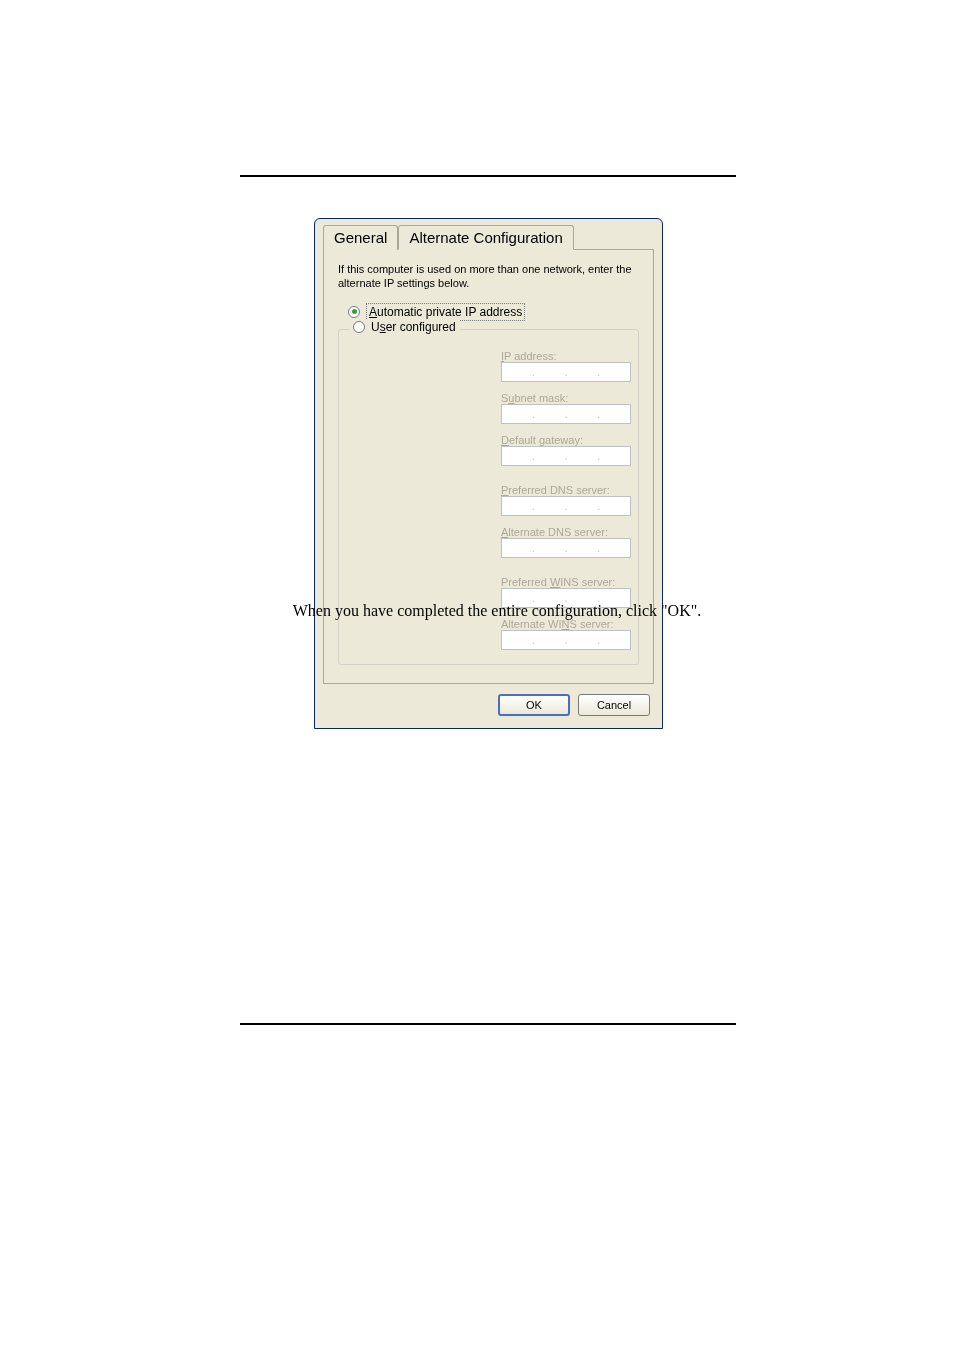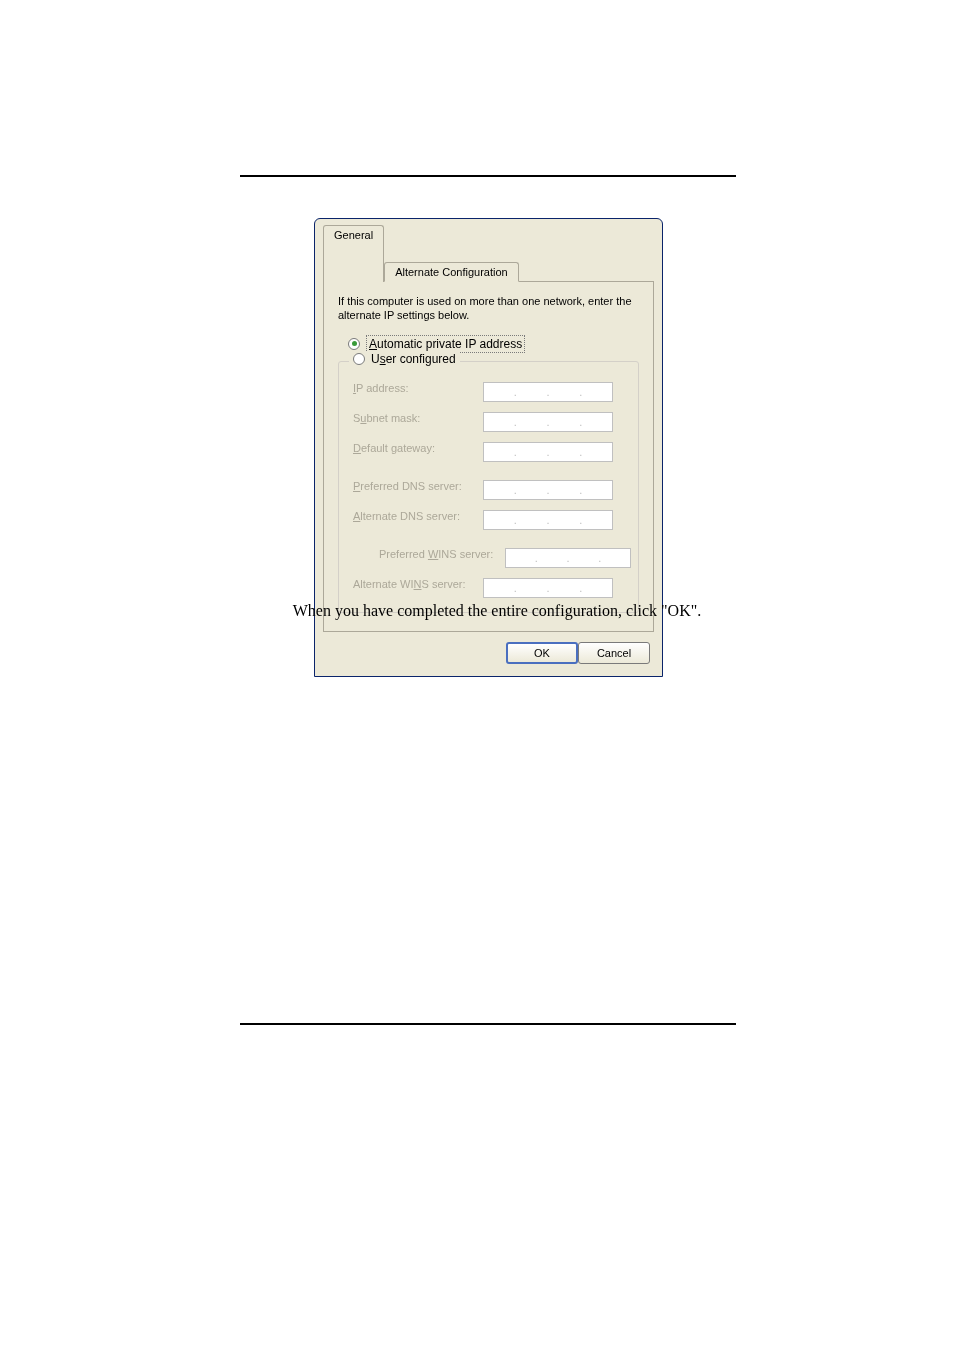--- a/index.html
+++ b/index.html
@@ -72,29 +72,28 @@
     }
     .tab {
       padding: 3px 10px;
       border: 1px solid #aca899;
       border-bottom: none;
       background: #ece9d8;
       border-radius: 3px 3px 0 0;
       margin-right: 0px;
       margin-bottom: -1px;
       cursor: pointer;
-      font-size: 11px;
+      font-size: 15px;
       position: relative;
     }
     .tab.inactive { background: #ece9d8; }
     .tab.active {
       background: #ece9d8;
       border-bottom: 1px solid #ece9d8;
       z-index: 2;
-      margin-top: 37px;
     }
     .tab-panel {
       border: 1px solid #aca899;
       border-top: none;
       background: #ece9d8;
       padding: 12px 14px 18px 14px;
     }
     .instr {
       font-size: 11px;
       color: #000;
@@ -143,22 +142,23 @@
       font-size: 12px;
       color: #000;
     }
     .radio-label.dotted {
       border: 1px dotted #7a7a7a;
       padding: 1px 2px;
     }
     .radio-label u { text-decoration: underline; }
     .field-row {
       display: flex;
-      align-items: flex-start;
+      align-items: flex-end;
       margin-top: 10px;
+      flex-direction: column;
     }
     .field-label {
       width: 130px;
       font-size: 11px;
       color: #aca899;
     }
     .field-label u { text-decoration: underline; }
     .ip-input {
       width: 130px;
       height: 20px;
@@ -167,20 +167,21 @@
       display: flex;
       align-items: center;
       justify-content: space-evenly;
       color: #c0c0c0;
       font-size: 11px;
     }
     .ip-dot { color: #c0c0c0; }
     .btn-row {
       display: flex;
       justify-content: flex-end;
+      gap: 8px;
       padding: 10px 12px 12px 12px;
       text-align: right;
     }
     .btn {
       min-width: 72px;
       height: 22px;
       border: 1px solid #7a7a7a;
       border-radius: 3px;
       background: linear-gradient(#fff,#ece9d8);
       font-size: 11px;

